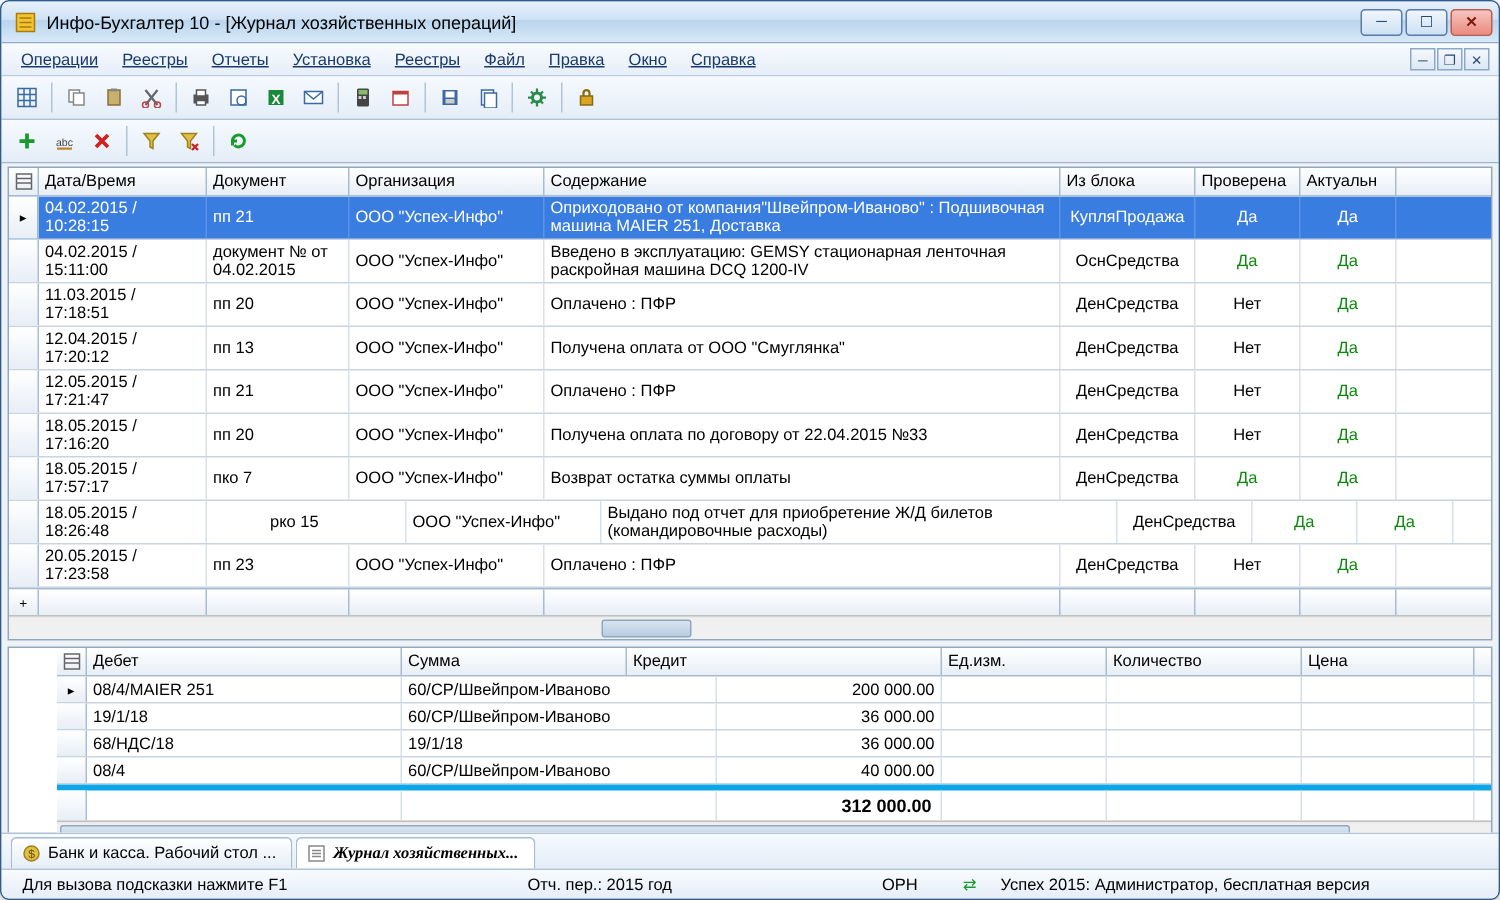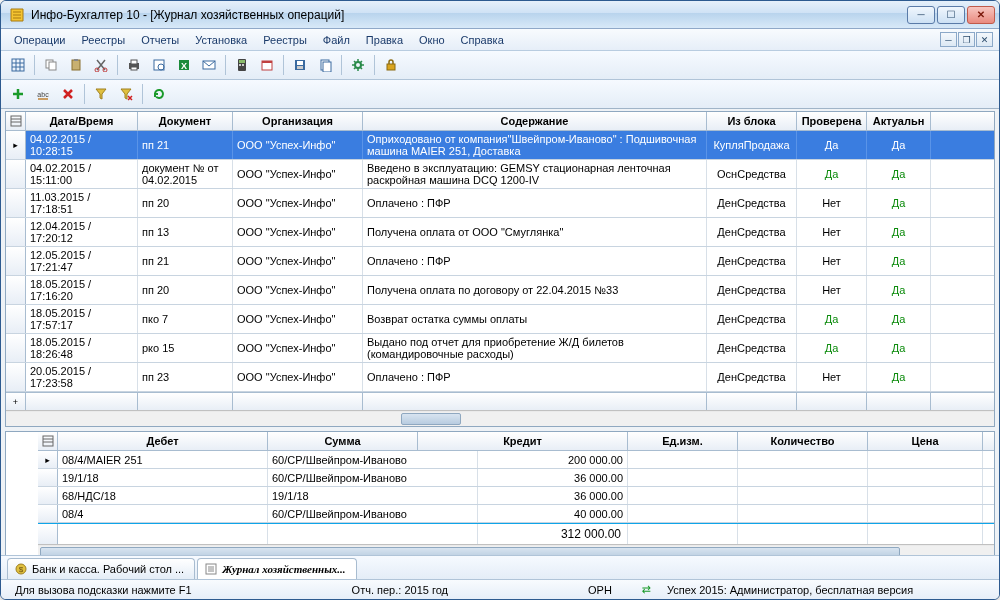--- a/index.html
+++ b/index.html
@@ -9,51 +9,51 @@
   .window { width: 1000px; height: 600px; border: 1px solid #2d5a8f; border-radius: 6px; overflow: hidden; box-shadow: 0 2px 8px rgba(0,0,0,.3); display: flex; flex-direction: column; background: #fff; }
   .titlebar { height: 28px; background: linear-gradient(#e6f0fa, #cfe2f5 45%, #b9d4ed 46%, #d8e9f8); display: flex; align-items: center; padding: 0 4px; border-bottom: 1px solid #8fa8c8; }
   .title-icon { width: 16px; height: 16px; margin: 0 6px 0 4px; }
   .title-text { flex: 1; color: #000; font-size: 12px; }
   .win-btns { display: flex; gap: 2px; }
   .win-btn { width: 28px; height: 18px; border: 1px solid #5a7ba8; border-radius: 3px; background: linear-gradient(#f0f6fc,#cde1f4); display: flex; align-items: center; justify-content: center; font-size: 10px; color: #2a4a6a; cursor: pointer; }
   .win-btn.close { background: linear-gradient(#f7c6c0,#e98a7f); color: #7a1608; border-color: #c05a4a; font-weight: bold; }
   
   
   .menubar { height: 22px; background: linear-gradient(#f8fbfe,#e6eef8); border-bottom: 1px solid #b8cce0; display: flex; align-items: center; padding: 0 6px; gap: 2px; }
-  .menu-item { padding: 2px 7px; color: #1a3a6a; cursor: pointer; border-radius: 2px; }
+  .menu-item { padding: 2px 7px; color: #1a3a6a; cursor: pointer; border-radius: 2px; text-decoration: underline; }
   .mdi-btns { margin-left: auto; display: flex; gap: 1px; }
   .mdi-btn { width: 17px; height: 15px; border: 1px solid #8ba8c8; background: linear-gradient(#f4f8fc,#dce8f4); font-size: 9px; display: flex; align-items: center; justify-content: center; cursor: pointer; color: #2a4a6a; }
   
   
   .toolbar { background: linear-gradient(#f6faff,#e4edf7); border-bottom: 1px solid #b0c4d8; padding: 3px 6px; display: flex; align-items: center; gap: 3px; flex-wrap: wrap; }
   .tool-btn { width: 22px; height: 22px; display: flex; align-items: center; justify-content: center; border: 1px solid transparent; border-radius: 2px; cursor: pointer; }
   .tool-sep { width: 1px; height: 20px; background: #b0c4d8; margin: 0 2px; }
   
   
   .content { flex: 1; display: flex; flex-direction: column; background: #eef2f6; overflow: hidden; }
   .grid-wrap { border: 1px solid #8fa8c0; margin: 2px 4px; background: #fff; display: flex; flex-direction: column; }
   .grid-header { display: flex; background: linear-gradient(#fff,#e8eef6); border-bottom: 1px solid #a8bcd0; }
-  .gh-cell { border-right: 1px solid #a8bcd0; padding: 3px 4px; text-align: center; font-weight: bold; color: #000; overflow: hidden; white-space: nowrap; }
+  .gh-cell { border-right: 1px solid #a8bcd0; padding: 3px 4px; text-align: left; font-weight: normal; color: #000; overflow: hidden; white-space: nowrap; }
   .grid-body { overflow: auto; }
   .grid-row { display: flex; border-bottom: 1px solid #c8d4e0; min-height: 18px; }
   .grid-row.selected { background: #3a7de0; color: #fff; }
   .grid-row.selected .gb-cell { border-right-color: #5a94e8; }
   .gb-cell { border-right: 1px solid #d8e0e8; padding: 2px 4px; overflow: hidden; display: flex; align-items: center; }
   .gb-cell.center { justify-content: center; }
   .row-indicator { width: 20px; background: linear-gradient(#fff,#e8eef6); border-right: 1px solid #a8bcd0; display:flex; align-items:center; justify-content:center; font-size:9px; color:#000;}
   
   .grid-footer-row { display:flex; background:linear-gradient(#fff,#e8eef6); border-top:1px solid #a8bcd0; height:18px;}
   .gf-cell { border-right:1px solid #a8bcd0; padding:2px 4px;}
   
   .hscroll { height: 16px; background: #eaeaea; border-top: 1px solid #c0c0c0; position: relative; display:flex; align-items:center; }
   .hscroll-track { flex:1; height:14px; background:#f0f0f0; position:relative;}
   .hscroll-thumb { position:absolute; left:40%; width:60px; height:12px; top:1px; background:linear-gradient(#d8e4f0,#b8cce0); border:1px solid #8fa8c0; border-radius:2px;}
   
   
-  .sum-row { display:flex; border-top:1px solid #0ea5e9; font-weight:normal; }
+  .sum-row { display:flex; border-top:4px solid #0ea5e9; font-weight:bold; }
   .sum-cell { padding:3px 6px; text-align:right; border-right:1px solid #d8e0e8;}
   .tabs { height:24px; background:linear-gradient(#f6faff,#e4edf7); border-top:1px solid #b0c4d8; display:flex; align-items:flex-end; padding:0 6px; gap:2px;}
   .tab { padding:3px 10px 3px 6px; background:linear-gradient(#fff,#e4edf7); border:1px solid #a8bcd0; border-bottom:none; border-radius:4px 4px 0 0; display:flex; align-items:center; gap:4px; font-size:11px; cursor:pointer;}
   .tab.active { background:#fff; font-weight:bold; font-style:italic; font-family: Georgia, serif;}
   .statusbar { height:20px; background:linear-gradient(#f8fbfe,#e6eef8); border-top:1px solid #b0c4d8; display:flex; align-items:center; padding:0 8px; font-size:11px; gap:18px;}
   .status-seg { padding:0 6px;}
   
   
   .ic { width:14px; height:14px; display:block;}
   
@@ -314,21 +314,21 @@
             <div class="gb-cell" style="width: 95px;">пко 7</div>
             <div class="gb-cell" style="width: 130px;">ООО "Успех-Инфо"</div>
             <div class="gb-cell" style="width: 344px; white-space: normal;">Возврат остатка суммы оплаты</div>
             <div class="gb-cell center" style="width: 90px;">ДенСредства</div>
             <div class="gb-cell center" style="width: 70px; color: rgb(10, 138, 10);">Да</div>
             <div class="gb-cell center" style="width: 64px; color: rgb(10, 138, 10);">Да</div>
           </div>
           <div class="grid-row">
             <div class="row-indicator"></div>
             <div class="gb-cell" style="width: 112px;">18.05.2015 / 18:26:48</div>
-            <div class="gb-cell" style="width: 95px;">рко 15</div>
+            <div class="gb-cell" style="width: 95px; margin-left: 38px;">рко 15</div>
             <div class="gb-cell" style="width: 130px;">ООО "Успех-Инфо"</div>
             <div class="gb-cell" style="width: 344px; white-space: normal;">Выдано под отчет для приобретение Ж/Д билетов (командировочные расходы)</div>
             <div class="gb-cell center" style="width: 90px;">ДенСредства</div>
             <div class="gb-cell center" style="width: 70px; color: rgb(10, 138, 10);">Да</div>
             <div class="gb-cell center" style="width: 64px; color: rgb(10, 138, 10);">Да</div>
           </div>
           <div class="grid-row">
             <div class="row-indicator"></div>
             <div class="gb-cell" style="width: 112px;">20.05.2015 / 17:23:58</div>
             <div class="gb-cell" style="width: 95px;">пп 23</div>

